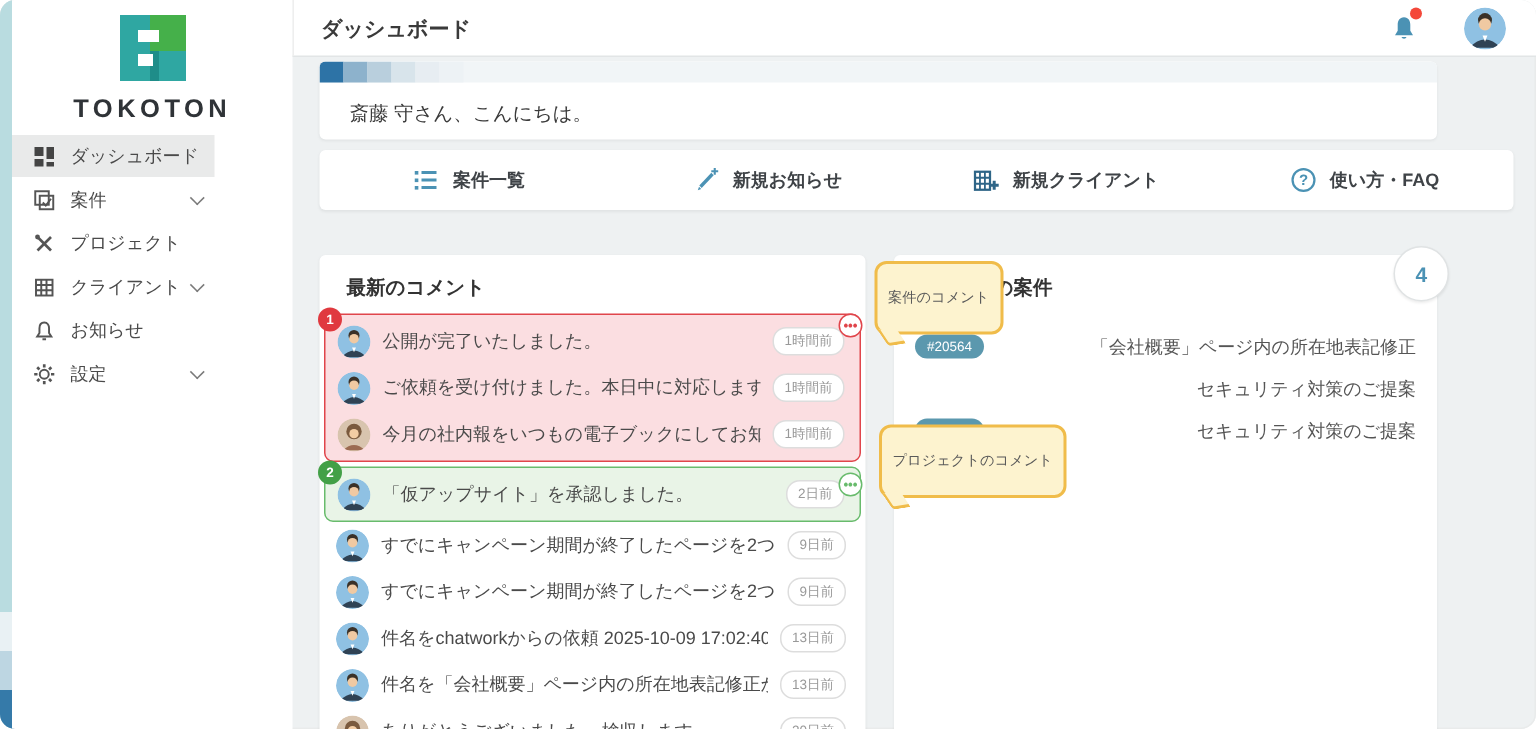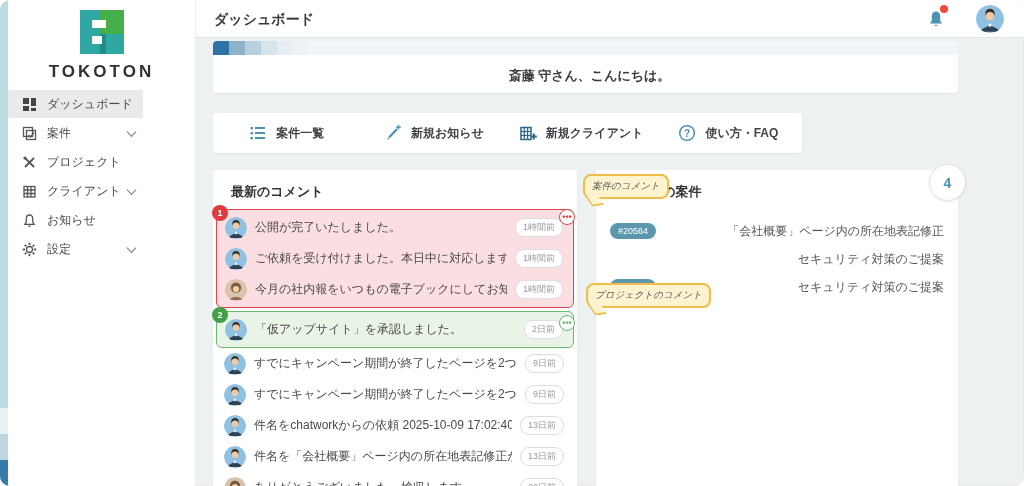--- a/index.html
+++ b/index.html
@@ -48,23 +48,23 @@
   .avatar { width:28px; height:28px; border-radius:50%; overflow:hidden; display:block; }
   .avatar-top { position:absolute; right:20px; top:5px; cursor:pointer; }
 
   
   .content { position:absolute; left:195px; right:0; top:39px; bottom:0; }
   .card { background:#fff; border-radius:4px; box-shadow:0 1px 2px rgba(0,0,0,0.06); }
 
   .greeting-card { position:absolute; left:18px; top:2px; width:745px; height:52px; overflow:hidden; }
   .greet-strip { display:flex; height:14px; background:#f1f5f7; }
   .greet-strip span { width:16px; height:14px; flex:none; }
-  .greeting-text { padding:12px 12px 0 20px; font-size:13px; font-weight:bold; color:#3a3a3a;text-align:center; }
-
-  .actions-card { position:absolute; left:18px; top:74px; width:589px; height:40px; display:flex; align-items:center; }
+  .greeting-text { padding:12px 12px 0 20px; font-size:13px; font-weight:normal; color:#3a3a3a; }
+
+  .actions-card { position:absolute; left:18px; top:61px; width:796px; height:40px; display:flex; align-items:center; }
   .action-item { flex:1; display:flex; align-items:center; justify-content:center; gap:9px;
     font-size:12px; font-weight:bold; color:#3f4347; cursor:pointer; }
 
   .col-card { position:absolute; top:131px; width:364px; height:380px; }
   .comments-card { left:18px; }
   .approvals-card { left:401px; width:362px; }
   .card-header { padding:13px 36px 8px 18px; font-size:13px; font-weight:bold; color:#333; }
 
   
   .c-row { display:flex; align-items:center; gap:8px; height:31px; padding:0 10px 0 8px; cursor:pointer;justify-content:center; }
@@ -91,21 +91,21 @@
   .a-pill { flex:none; background:#5b98ae; color:#fff; font-size:9px; padding:3px 8px; border-radius:9px; }
   .a-pill.ghost { visibility:hidden; min-width:46px; }
   .a-text { font-size:12px; color:#555; white-space:nowrap; overflow:hidden; }
   .count-bubble { position:absolute; top:-6px; right:-8px; width:37px; height:37px; border-radius:50%;
     background:#fff; border:1px solid #e0e3e4; box-shadow:0 1px 2px rgba(0,0,0,0.08);
     display:flex; align-items:center; justify-content:center;
     color:#4b92b4; font-size:14px; font-weight:bold; z-index:10; }
 
   
   .tooltip { position:absolute; z-index:60; background:#fdf3cf; border:2px solid #f0bc4a;
-    border-radius:8px; padding:4px 7px; font-size:9.5px; color:#5a5a5a; white-space:nowrap;font-style:italic; }
+    border-radius:8px; padding:16px 7px; font-size:9.5px; color:#5a5a5a; white-space:nowrap; }
   .tooltip::after { content:""; position:absolute; left:3px; bottom:-9px; width:11px; height:9px;
     background:#fdf3cf; border-left:2px solid #f0bc4a; border-bottom:2px solid #f0bc4a;
     transform: skewX(28deg) rotate(-8deg); border-bottom-left-radius:3px; }
   .tt1 { left:583px; top:174px; }
   .tt2 { left:586px; top:283px; }
 </style>
 </head>
 <body>
 
 <div class="frame">

